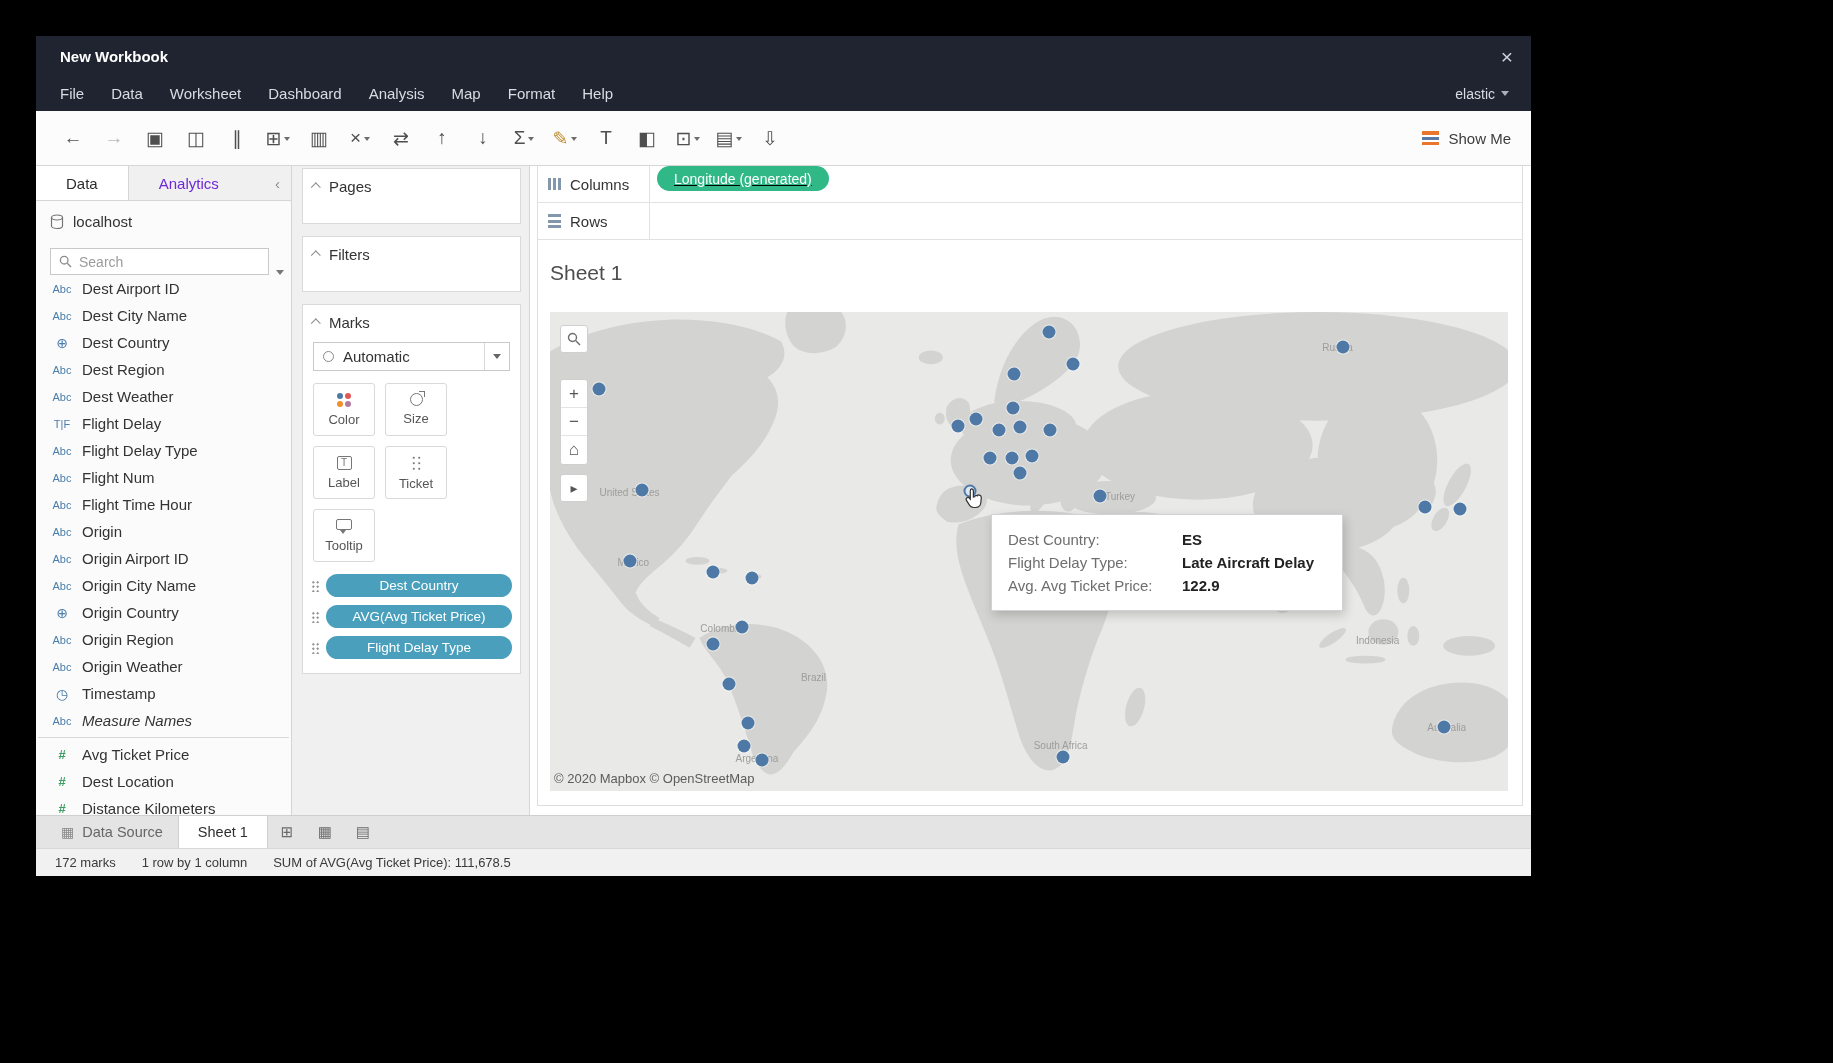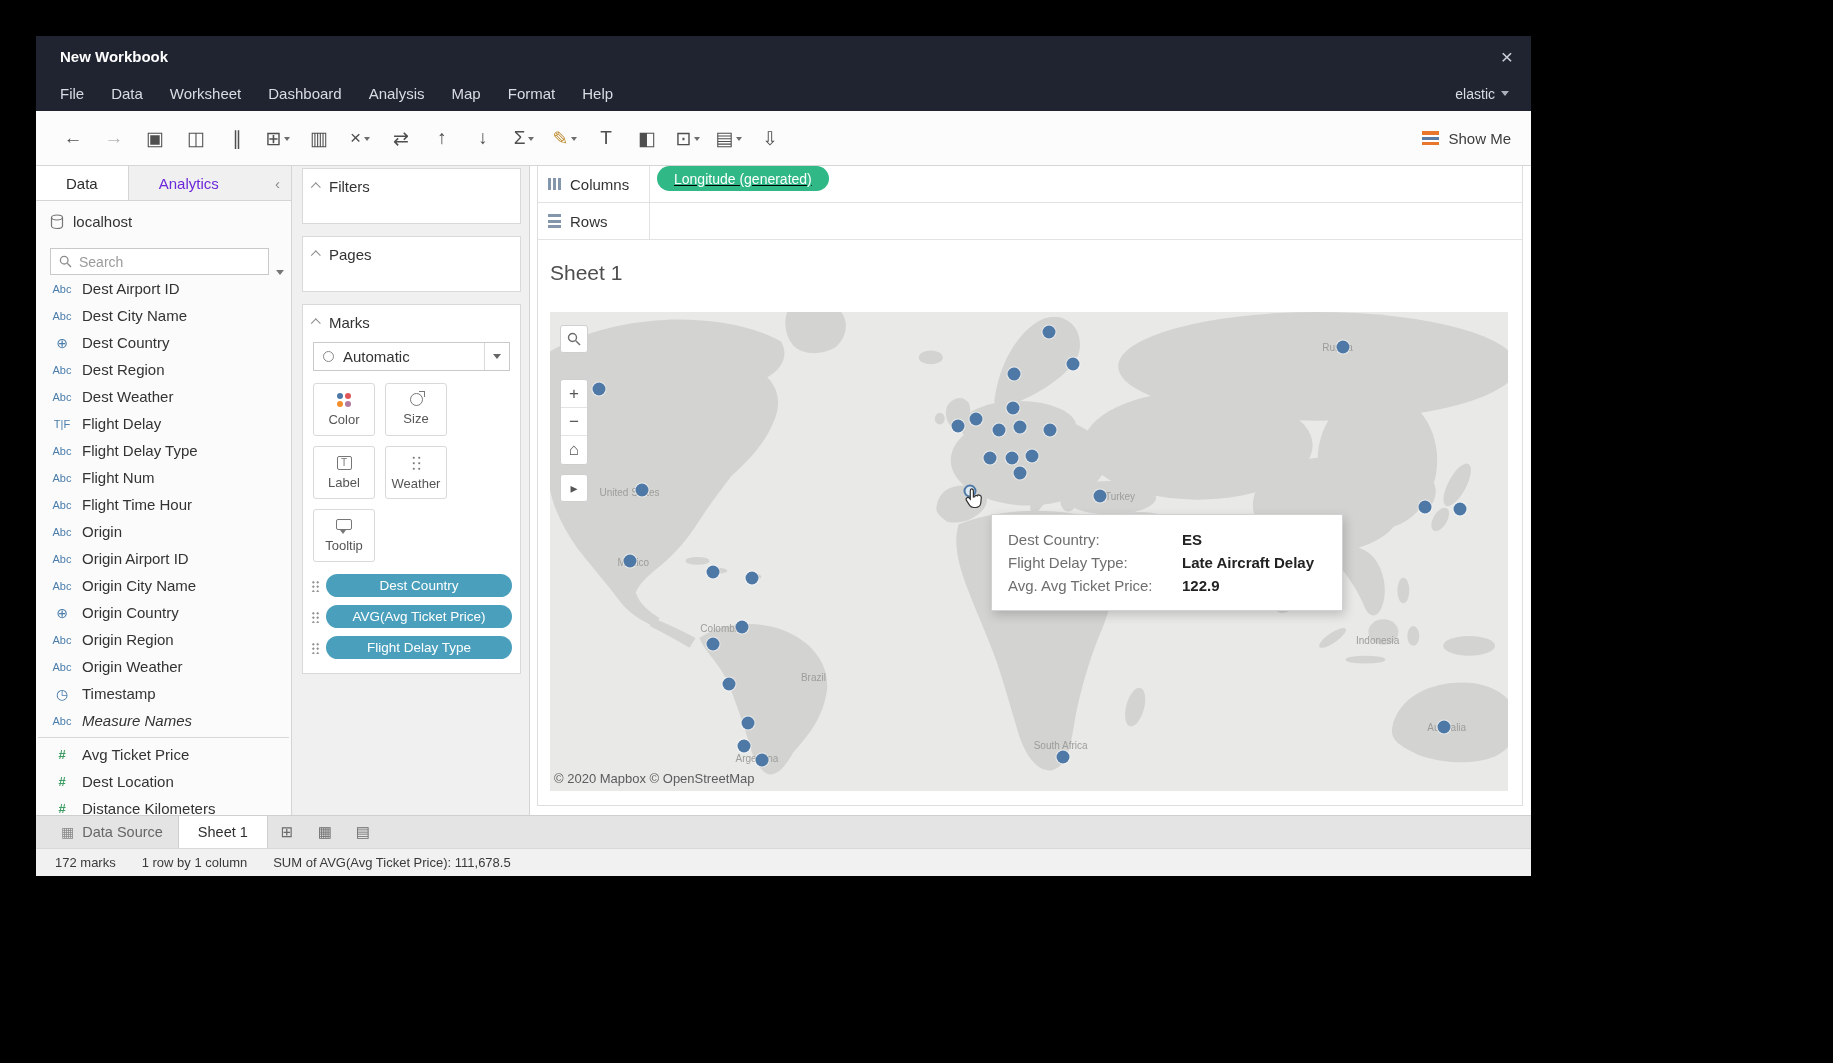--- a/index.html
+++ b/index.html
@@ -326,27 +326,27 @@
             <span class="ficon ficon-num">#</span>
             <span class="flabel">Distance Kilometers</span>
           </div>
         </div>
     </div>
 
     <div class="cards-panel">
       <div class="card small">
         <div class="card-header">
           <span class="chev-up"></span>
-          <span>Filters</span>
+          <span>Pages</span>
         </div>
       </div>
       <div class="card small">
         <div class="card-header">
           <span class="chev-up"></span>
-          <span>Pages</span>
+          <span>Filters</span>
         </div>
       </div>
       <div class="card">
         <div class="card-header">
           <span class="chev-up"></span>
           <span>Marks</span>
         </div>
         <div class="mark-type">
           <span class="auto-circle"></span>
           <span>Automatic</span>
@@ -367,21 +367,21 @@
           <div class="mbtn">
             <span class="size-icon"></span>
             <span>Size</span>
           </div>
           <div class="mbtn">
             <span class="label-icon"></span>
             <span>Label</span>
           </div>
           <div class="mbtn">
             <span class="detail-dots"></span>
-            <span>Weather</span>
+            <span>Ticket</span>
           </div>
           <div class="mbtn">
             <span class="tooltip-icon"></span>
             <span>Tooltip</span>
           </div>
         </div>
         <div class="marks-pills">
             <div class="pill-row">
               <span class="detail-dots"></span>
               <span class="mpill">Dest Country</span>

